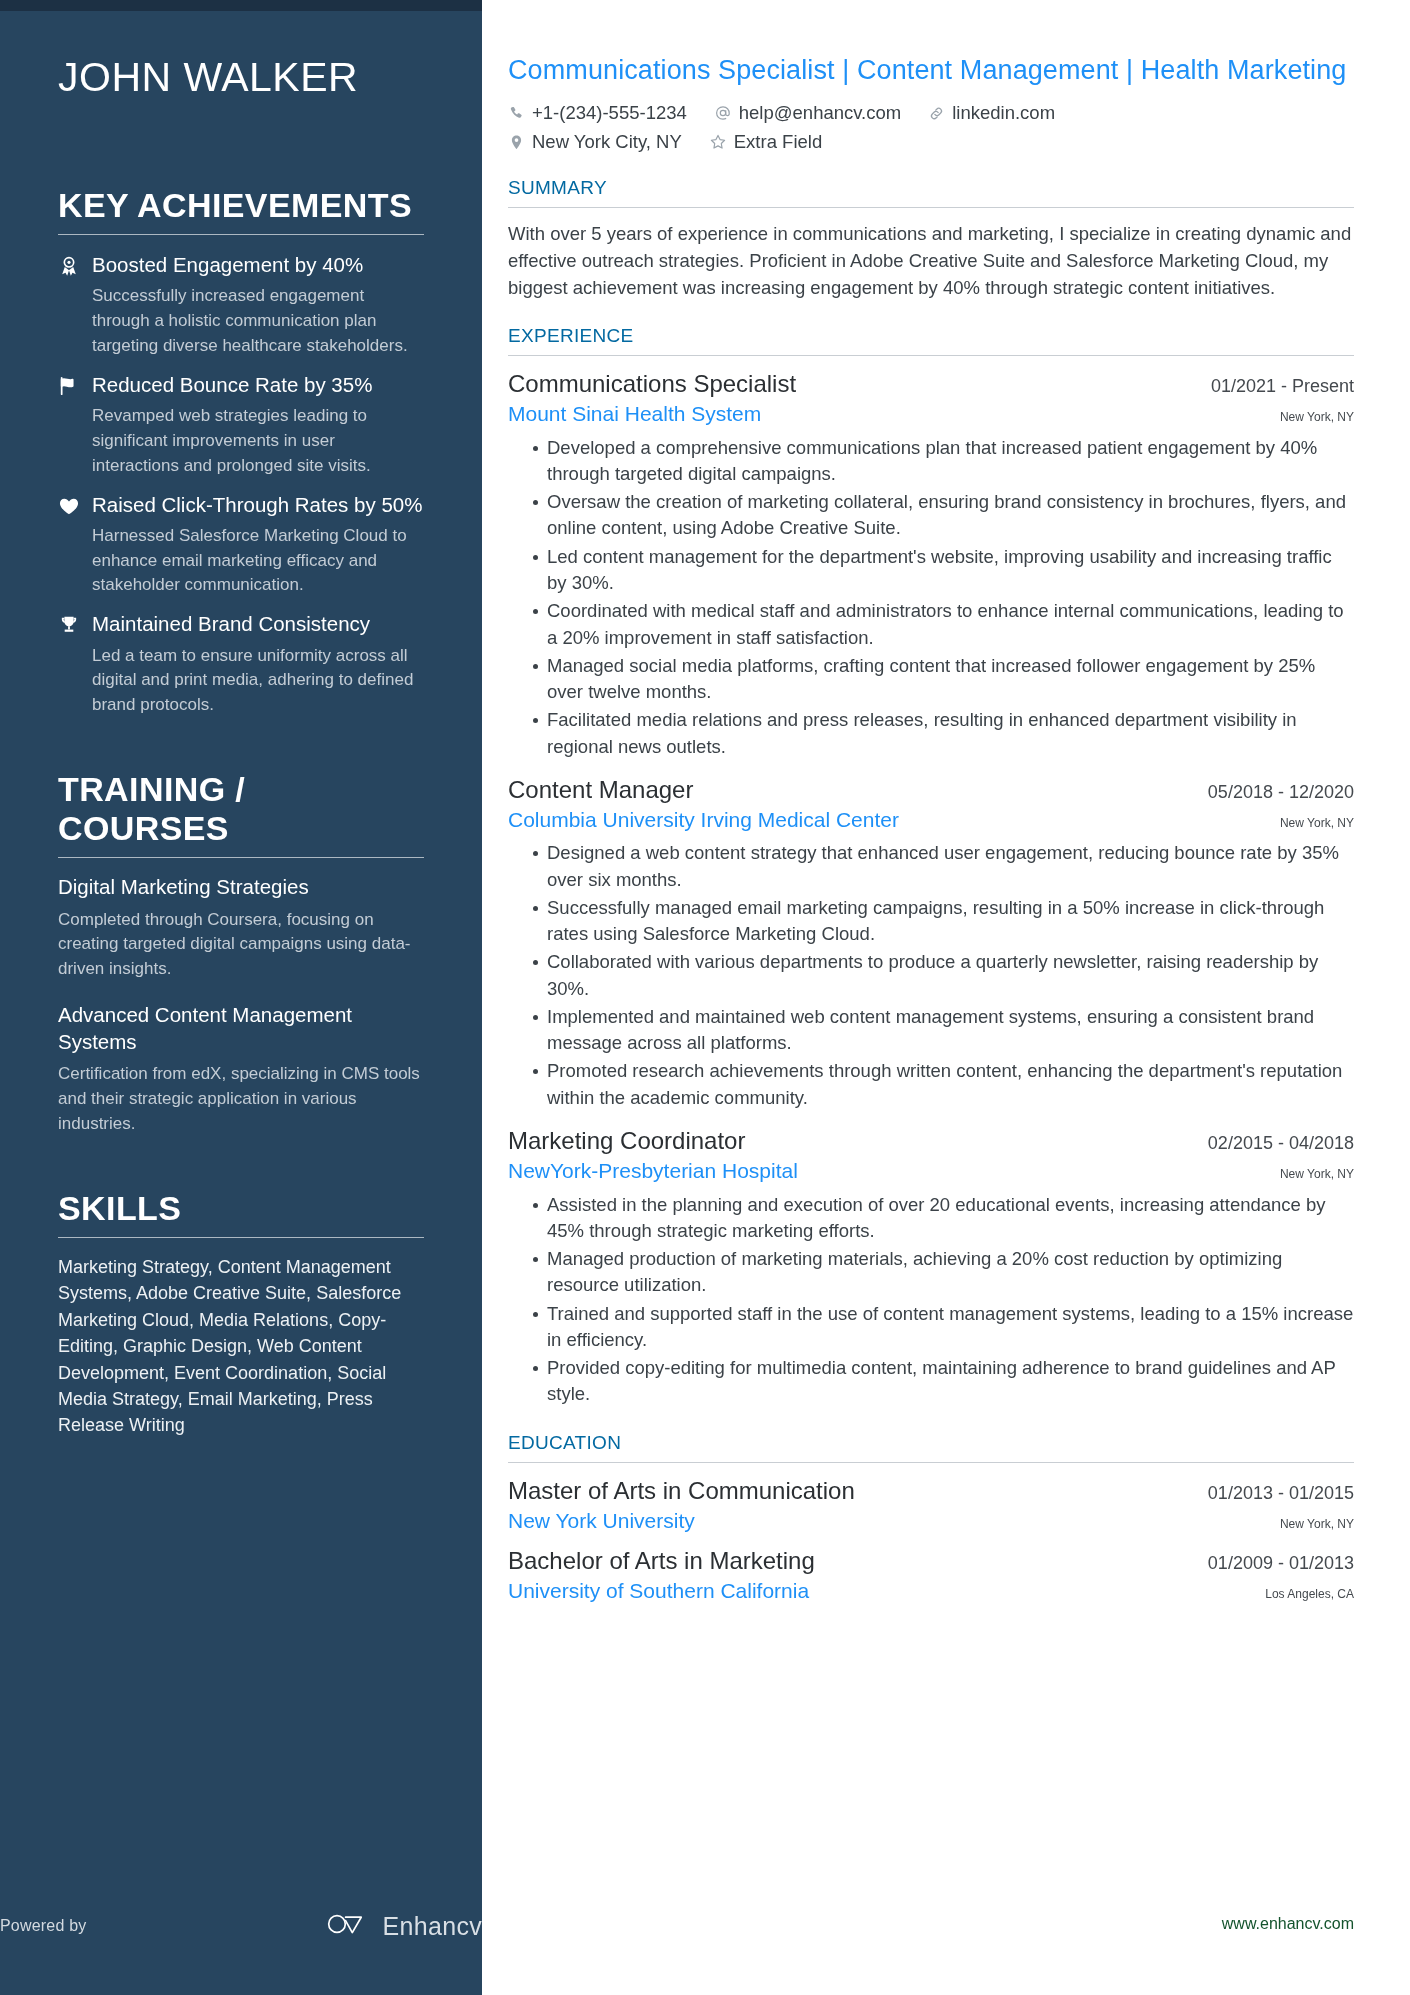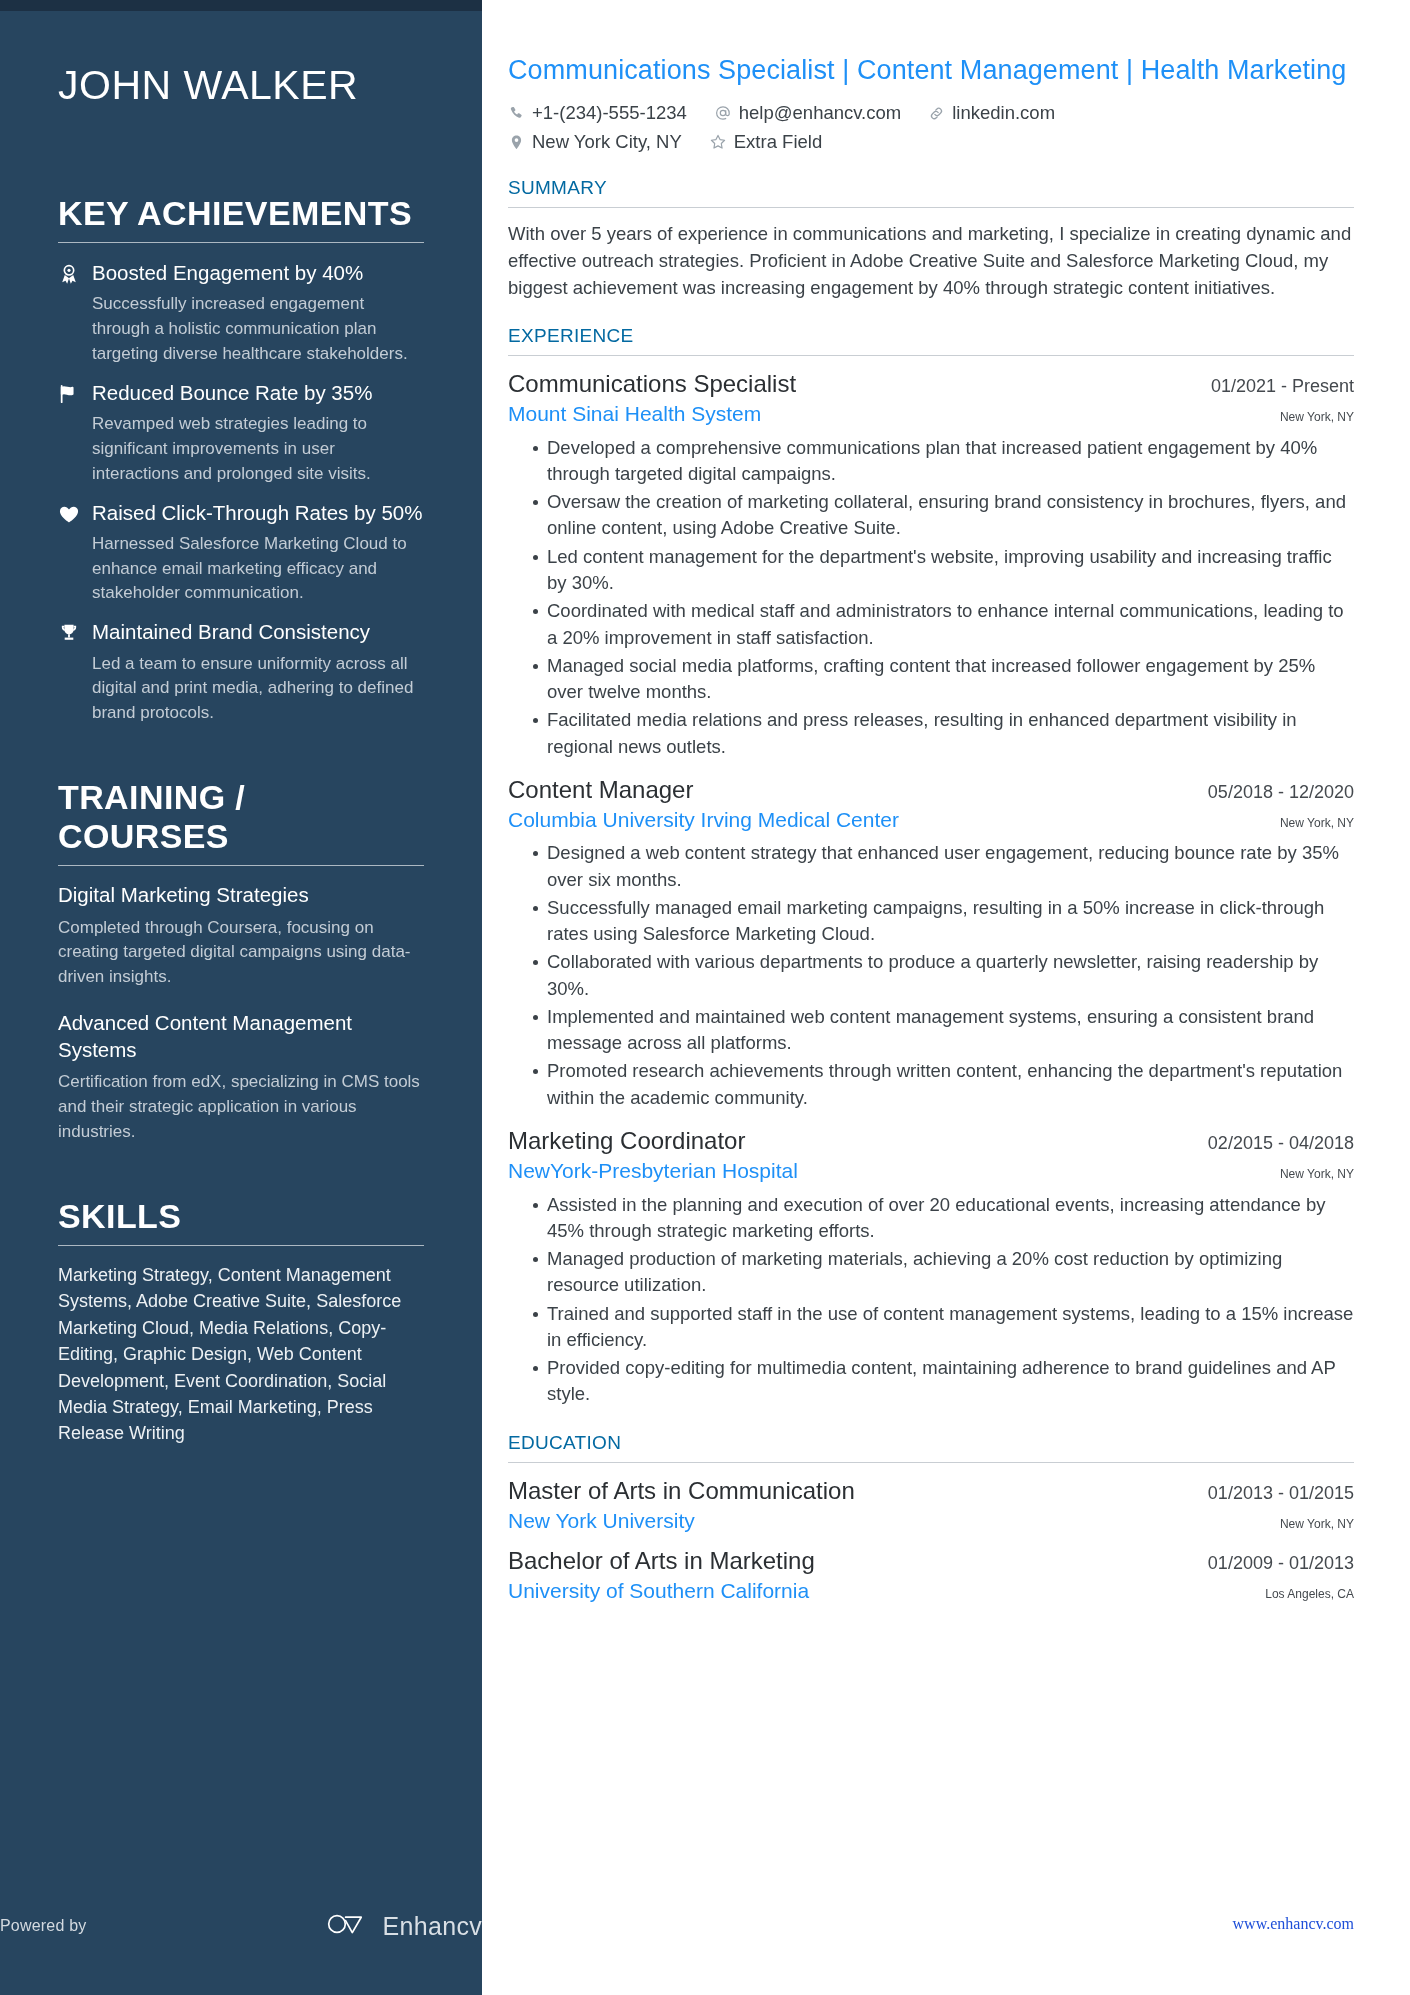--- a/index.html
+++ b/index.html
@@ -19,21 +19,21 @@
     overflow: hidden;
   }
 
   
   .sidebar {
     position: relative;
     width: 482px;
     flex: 0 0 482px;
     background: #27455f;
     color: #ffffff;
-    padding: 8px 58px;
+    padding: 0 58px;
   }
   .sidebar-topbar {
     position: absolute;
     top: 0; left: 0; right: 0;
     height: 11px;
     background: #1d3purple;
     background: #1c3044;
   }
   .name {
     font-size: 41px;
@@ -236,22 +236,21 @@
     background: #3b4248;
   }
 
   .edu-entry { margin-top: 10px; margin-bottom: 6px; }
 
   .main-footer {
     position: absolute;
     right: 56px;
     bottom: 62px;
     font-size: 16px;
-    color: #1d4ed8;
-    font-family: Liberation Serif, serif;
+    color: #14532d;
   }
 </style>
 </head>
 <body>
 
 <div class="page">
 
   <aside class="sidebar">
     <div class="sidebar-topbar"></div>
 

